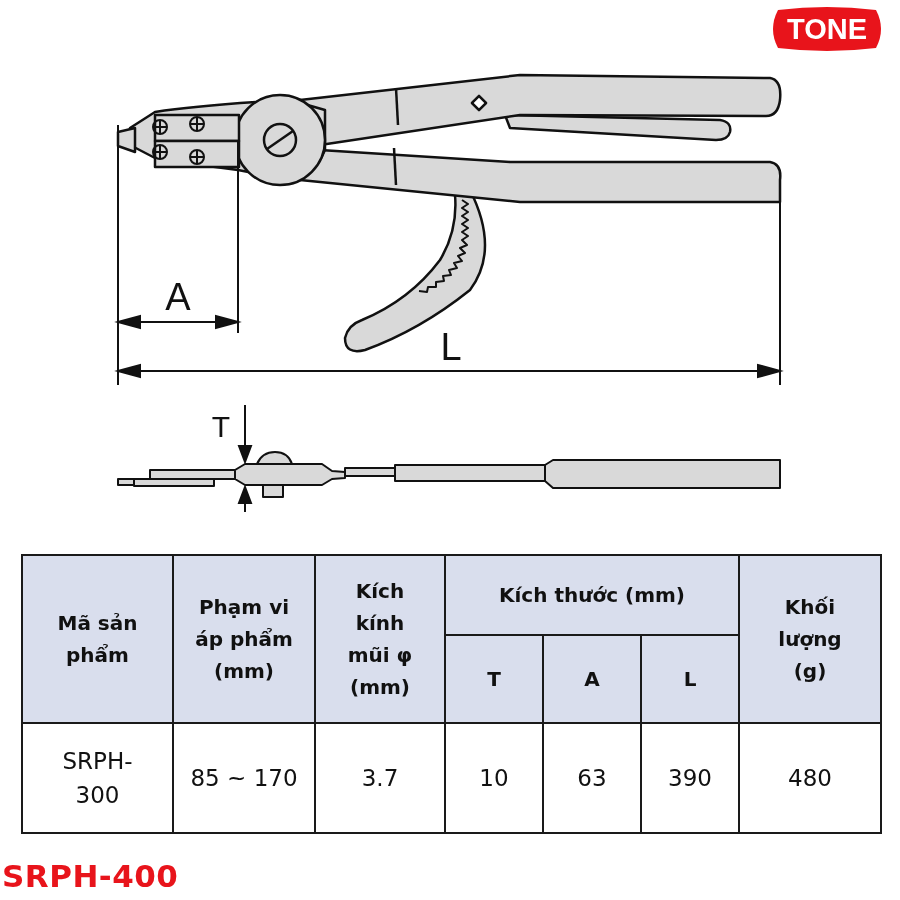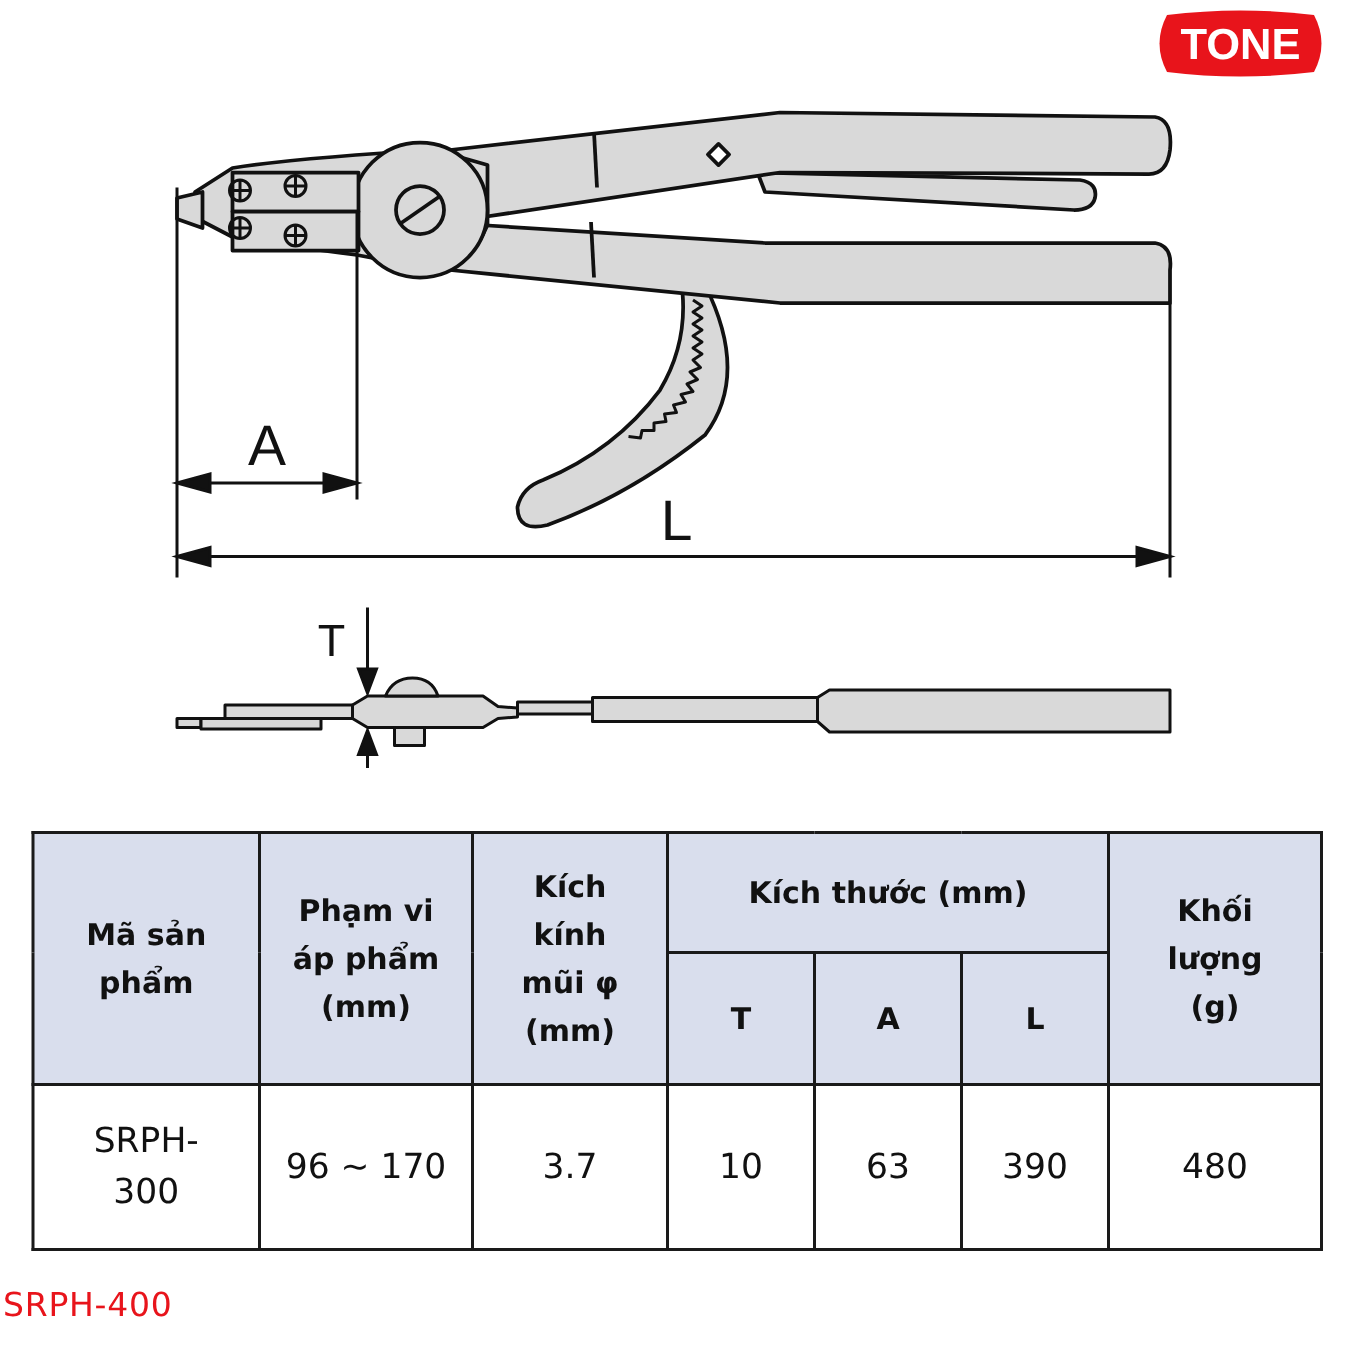--- a/index.html
+++ b/index.html
@@ -8,21 +8,21 @@
   .logo svg { width:100%; height:100%; }
   .drawing-top { position:absolute; left:0; top:60px; width:900px; height:340px; }
   .drawing-side { position:absolute; left:0; top:395px; width:900px; height:130px; }
   .spec-table { position:absolute; left:21px; top:554px; width:859px; border-collapse:collapse; table-layout:fixed; }
   .spec-table th, .spec-table td { border:2px solid #1a1a1a; text-align:center; vertical-align:middle; padding:0; }
   .spec-table th { background:#d9deed; font-weight:bold; font-size:20px; line-height:32px; color:#111; }
   .spec-table td { background:#fff; font-size:23px; line-height:34px; color:#111; font-weight:normal; }
   .row-head1 th { height:78px; }
   .row-head2 th { height:86px; }
   .row-body td { height:108px; }
-  .model-title { position:absolute; left:2px; top:858px; font-size:22px; font-weight:normal; color:#e8141b; letter-spacing:0.5px; }
+  .model-title { position:absolute; left:2px; top:858px; font-size:31px; font-weight:bold; color:#e8141b; letter-spacing:0.5px; }
   .lbl { font-family:"Liberation Sans", sans-serif; }
 </style>
 </head>
 <body>
 
 <div class="logo">
   <svg viewBox="0 0 118 46">
     <path d="M10 4 Q59 -2 108 4 Q118 23 108 42 Q59 48 10 42 Q0 23 10 4 Z" fill="#e8141b"></path>
     <text x="59" y="33" text-anchor="middle" font-family="Liberation Sans, sans-serif" font-weight="bold" font-size="29" fill="#ffffff">TONE</text>
   </svg>
@@ -147,21 +147,21 @@
   <tr class="row-head2">
     <th>T</th>
     <th>A</th>
     <th>L</th>
   </tr>
   <tr class="row-body">
     <td>
       <div>SRPH-</div>
       <div>300</div>
     </td>
-    <td>96 ~ 170</td>
+    <td>85 ~ 170</td>
     <td>3.7</td>
     <td>10</td>
     <td>63</td>
     <td>390</td>
     <td>480</td>
   </tr>
 </tbody>
   </table>
 
 <div class="model-title">SRPH-400</div>

